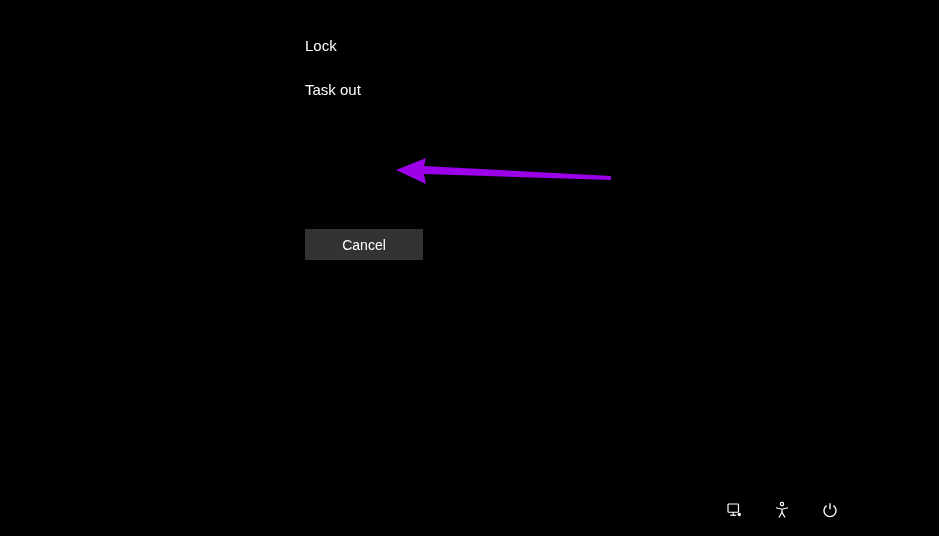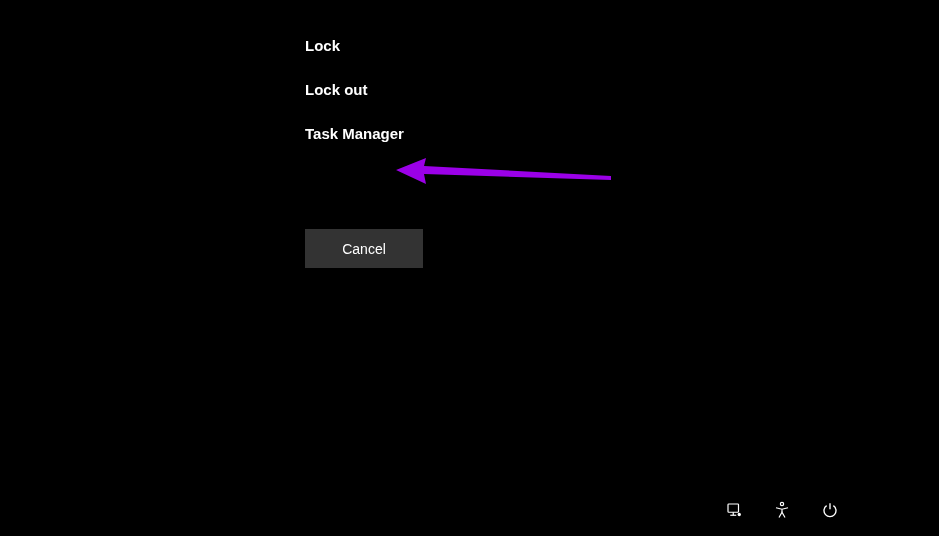--- a/index.html
+++ b/index.html
@@ -16,31 +16,31 @@
       overflow: hidden;
     }
     .menu-list {
       position: absolute;
       left: 305px;
       top: 24px;
     }
     .menu-item {
       color: #ffffff;
       font-size: 15px;
-      font-weight: 700;
+      font-weight: 400;
       padding: 12px 0;
       cursor: pointer;
       line-height: 20px;
     }
     .cancel-button {
       position: absolute;
       left: 305px;
       top: 229px;
       width: 118px;
-      height: 39px;
+      height: 31px;
       background: #333333;
       color: #ffffff;
       border: none;
       font-size: 14px;
       font-family: "Segoe UI", Arial, sans-serif;
       cursor: pointer;
       display: flex;
       align-items: center;
       justify-content: center;
     }
@@ -69,22 +69,21 @@
     .icon-wrapper svg {
       stroke: #ffffff;
       fill: none;
     }
   </style>
 </head>
 <body>
 
 <div class="menu-list">
   <div class="menu-item">Lock</div>
-  <div class="menu-item">Lock out</div>
-  <div class="menu-item">Task Manager</div>
+  <div class="menu-item">Task out</div>
 </div>
 
 <button class="cancel-button">Cancel</button>
 
 <svg class="annotation-arrow" width="220" height="35" viewBox="0 0 220 35">
   <defs>
     <linearGradient id="arrowfill" x1="0" y1="0" x2="1" y2="0">
       <stop offset="0%" stop-color="#9b00e8"></stop>
       <stop offset="100%" stop-color="#9b00e8"></stop>
     </linearGradient>

